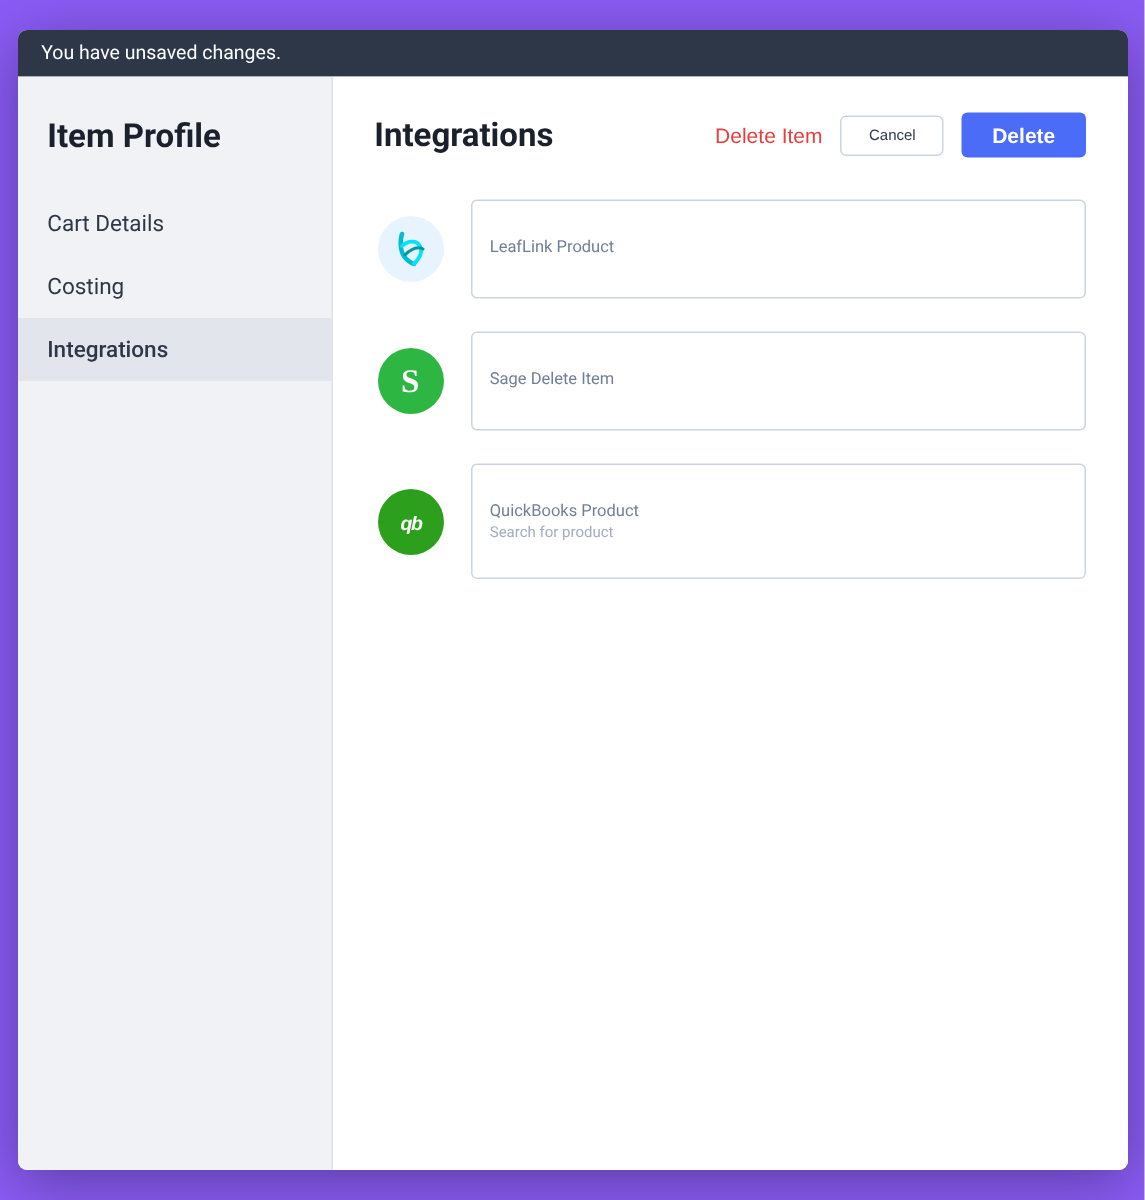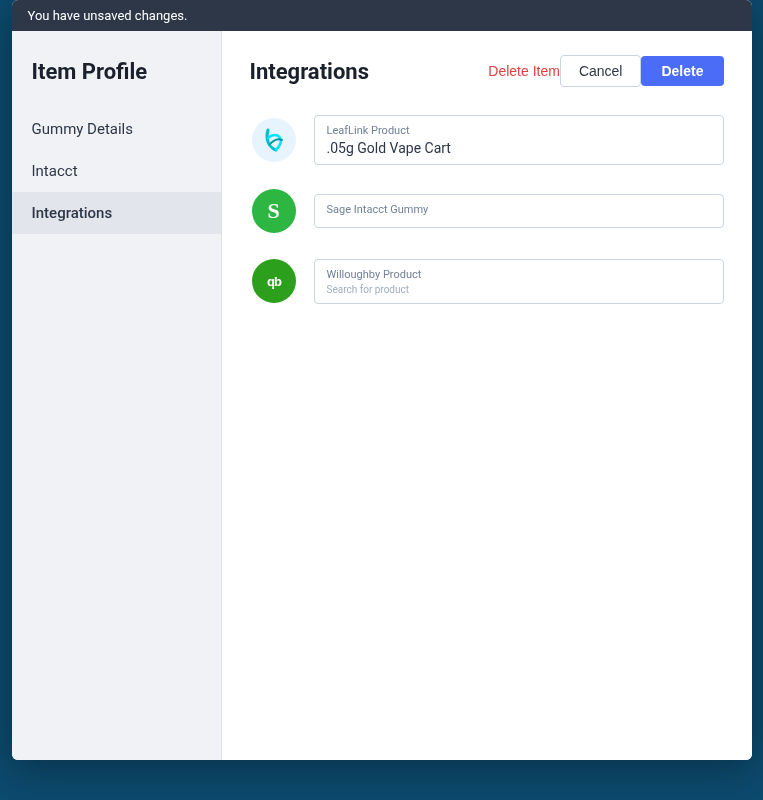--- a/index.html
+++ b/index.html
@@ -10,22 +10,23 @@
       align-items: center;
       justify-content: center;
       min-height: 100vh;
       width: 763px;
     }
     .modal-overlay {
       width: 763px;
       height: 800px;
       position: relative;
       display: flex;
-      justify-content: center;
-      background: #0c4a6e;
+      align-items: center;
+      justify-content: center;
+      background: #8b5cf6;
     }
     .modal {
       width: 740px;
       height: 760px;
       background: #fff;
       border-radius: 6px;
       box-shadow: 0 8px 40px rgba(0,0,0,0.35);
       overflow: hidden;
       display: flex;
       flex-direction: column;
@@ -81,34 +82,35 @@
       margin-bottom: 28px;
     }
     .main-title {
       font-size: 22px;
       font-weight: 700;
       color: #1a202c;
     }
     .header-actions {
       display: flex;
       align-items: center;
+      gap: 12px;
     }
     .delete-btn {
       background: none;
       border: none;
       color: #e53e3e;
       font-size: 14px;
       cursor: pointer;
       font-weight: 500;
     }
     .cancel-btn {
       background: #fff;
       border: 1px solid #cbd5e0;
       color: #2d3748;
-      font-size: 14px;
+      font-size: 10px;
       padding: 7px 18px;
       border-radius: 4px;
       cursor: pointer;
       font-weight: 500;
     }
     .update-btn {
       background: #4a6cf7;
       border: none;
       color: #fff;
       font-size: 14px;
@@ -129,21 +131,21 @@
       height: 48px;
       flex-shrink: 0;
       display: flex;
       align-items: center;
       justify-content: center;
     }
     .integration-field {
       flex: 1;
       border: 1px solid #cbd5e0;
       border-radius: 4px;
-      padding: 8px 12px;
+      padding: 24px 12px;
     }
     .field-label {
       font-size: 11px;
       color: #718096;
       margin-bottom: 3px;
     }
     .field-value {
       font-size: 14px;
       color: #2d3748;
     }
@@ -194,41 +196,42 @@
       height: 44px;
       background: #2ca01c;
       border-radius: 50%;
       display: flex;
       align-items: center;
       justify-content: center;
       color: #fff;
       font-size: 13px;
       font-weight: 800;
       letter-spacing: -1px;
+      font-style: italic;
     }
   </style>
 </head>
 <body>
 
 <div class="modal-overlay">
   <div class="modal">
 
     <div class="unsaved-banner">
       <span>You have unsaved changes.</span>
     </div>
 
     <div class="modal-body">
 
       <div class="sidebar">
         <div class="sidebar-title">Item Profile</div>
         <div class="sidebar-item">
-          <span>Gummy Details</span>
+          <span>Cart Details</span>
         </div>
         <div class="sidebar-item">
-          <span>Intacct</span>
+          <span>Costing</span>
         </div>
         <div class="sidebar-item active">
           <span>Integrations</span>
         </div>
       </div>
 
       <div class="main-content">
         <div class="main-header">
           <div class="main-title">Integrations</div>
           <div class="header-actions">
@@ -243,45 +246,44 @@
             <svg class="leaflink-logo" viewBox="0 0 44 44" xmlns="http://www.w3.org/2000/svg">
               <circle cx="22" cy="22" r="22" fill="#e8f4fd"></circle>
 
               <path d="M16 12 C16 12 14 18 16 24 C18 30 24 32 24 32" stroke="#00bcd4" stroke-width="3" fill="none" stroke-linecap="round"></path>
               <path d="M16 20 C20 16 26 16 28 20 C30 24 28 28 24 32" stroke="#00e5ff" stroke-width="2.5" fill="none" stroke-linecap="round"></path>
               <path d="M18 26 C22 22 26 20 30 22" stroke="#0097a7" stroke-width="2" fill="none" stroke-linecap="round"></path>
             </svg>
           </div>
           <div class="integration-field">
             <div class="field-label">LeafLink Product</div>
-            <div class="field-value">.05g Gold Vape Cart</div>
           </div>
         </div>
 
         <div class="integration-row">
           <div class="integration-logo">
             <div class="sage-circle">S</div>
           </div>
           <div class="integration-field">
-            <div class="field-label">Sage Intacct Gummy</div>
+            <div class="field-label">Sage Delete Item</div>
           </div>
         </div>
 
 
         <div class="integration-row">
           <div class="integration-logo">
             <div class="qb-circle">
               <svg width="32" height="32" viewBox="0 0 32 32" xmlns="http://www.w3.org/2000/svg">
                 <circle cx="16" cy="16" r="16" fill="#2ca01c"></circle>
                 <text x="16" y="21" text-anchor="middle" fill="white" font-size="13" font-weight="800" font-family="sans-serif">qb</text>
               </svg>
             </div>
           </div>
           <div class="integration-field">
-            <div class="field-label">Willoughby Product</div>
+            <div class="field-label">QuickBooks Product</div>
             <div class="field-placeholder">Search for product</div>
           </div>
         </div>
 
       </div>
     </div>
   </div>
 </div>
 
 </body></html>

